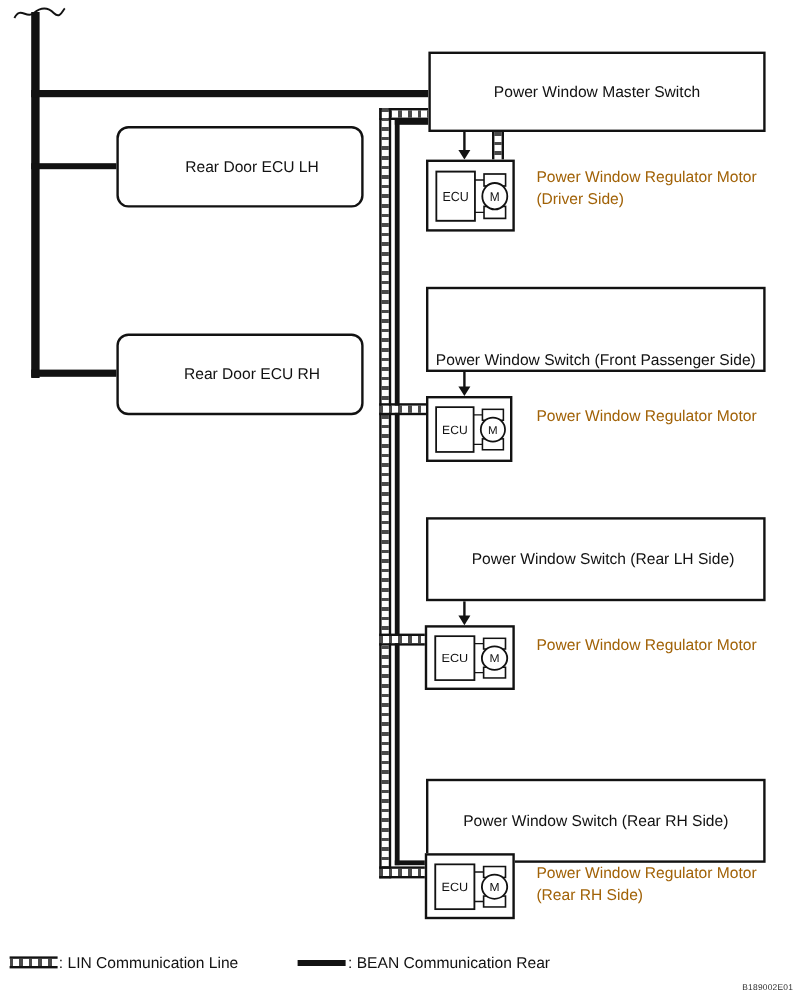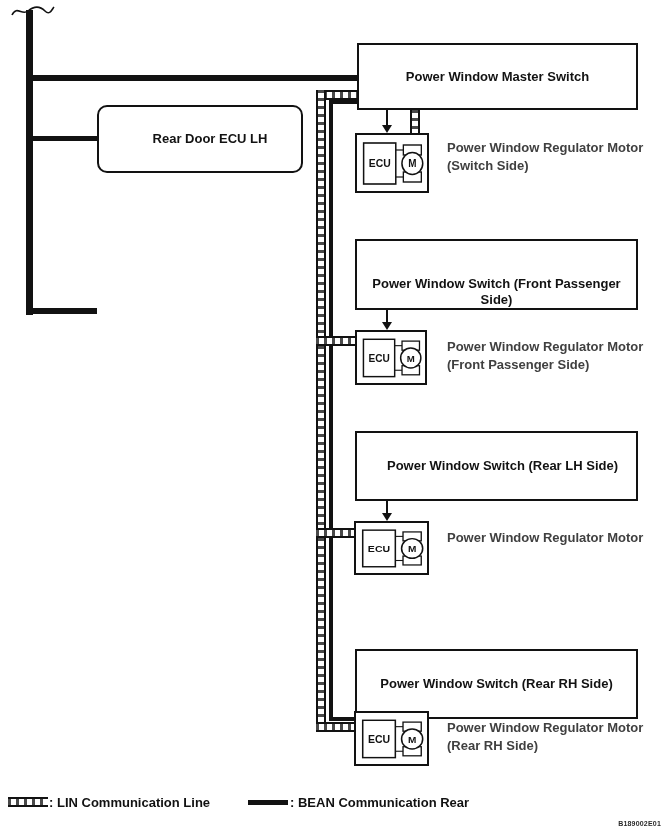--- a/index.html
+++ b/index.html
@@ -1,20 +1,19 @@
 <!DOCTYPE html>
 <html><head>
 <meta charset="utf-8">
 <style>
   html,body{margin:0;padding:0;background:#fff;}
   #stage{
     position:relative;width:671px;height:836px;background:#fff;
     font-family:"Liberation Sans","DejaVu Sans",sans-serif;color:#121212;
     overflow:hidden;
-    font-weight:bold;
   }
   .abs{position:absolute;box-sizing:border-box;}
   .solid{background:#121212;}
   .box{
     border:2px solid #121212;background:#fff;
     display:flex;align-items:center;justify-content:center;
     font-size:13px;line-height:16px;text-align:center;color:#121212;
   }
   .rounded{border-radius:10px;padding-left:20px;}
   
@@ -28,21 +27,21 @@
   }
   .arrow{width:10px;}
   .arrow .shaft{position:absolute;left:4.2px;top:0;bottom:6px;width:1.6px;background:#121212;}
   .arrow .head{
     position:absolute;left:0;bottom:0;width:0;height:0;
     border-left:5px solid transparent;border-right:5px solid transparent;
     border-top:8px solid #121212;
   }
   .unit{border:2px solid #121212;background:#fff;}
   .unit svg{display:block;width:100%;height:100%;}
-  .motor-label{font-size:13px;line-height:18px;color:#404040;white-space:nowrap;}
+  .motor-label{font-size:13px;line-height:18px;color:#a16207;white-space:nowrap;}
   .legend-text{font-size:13px;color:#121212;white-space:nowrap;}
   .figure-code{font-size:7px;color:#2a2a2a;letter-spacing:.2px;}
   svg .stroke{stroke:#121212;fill:#fff;}
   svg text{font-family:"Liberation Sans","DejaVu Sans",sans-serif;fill:#121212;}
 </style>
 </head>
 <body>
 
 <div id="stage">
 
@@ -83,20 +82,23 @@
   <div class="abs arrow" style="left:382px;top:691px;height:20px;">
     <div class="shaft"></div>
     <div class="head"></div>
   </div>
 
   <div class="abs box" style="left:357px;top:43px;width:281px;height:67px;">
     <span>Power Window Master Switch</span>
   </div>
   <div class="abs box rounded" style="left:97px;top:105px;width:206px;height:68px;">
     <span>Rear Door ECU LH</span>
+  </div>
+  <div class="abs box rounded" style="left:97px;top:278px;width:206px;height:68px;">
+    <span>Rear Door ECU RH</span>
   </div>
 
   <div class="abs box" style="left:355px;top:239px;width:283px;height:71px;align-items:flex-end;">
     <span>Power Window Switch (Front Passenger Side)</span>
   </div>
   <div class="abs box" style="left:355px;top:431px;width:283px;height:70px;padding-left:12px;">
     <span>Power Window Switch (Rear LH Side)</span>
   </div>
   <div class="abs box" style="left:355px;top:621px;width:283px;height:70px;margin-top:28px;">
     <span>Power Window Switch (Rear RH Side)</span>
@@ -149,25 +151,24 @@
       <rect class="stroke" x="49" y="37" width="19" height="10" stroke-width="1.4"></rect>
       <rect class="stroke" x="7" y="8" width="34" height="41" stroke-width="1.6"></rect>
       <circle class="stroke" cx="58.5" cy="28.5" r="11" stroke-width="1.6"></circle>
       <text x="24" y="32.5" font-size="11" text-anchor="middle">ECU</text>
       <text x="58.5" y="32.5" font-size="10.5" text-anchor="middle">M</text>
     </svg>
   </div>
 
   <div class="abs motor-label" style="left:447px;top:139px;">
     <div>Power Window Regulator Motor</div>
-    <div>(Switch Side)</div>
+    <div>(Driver Side)</div>
   </div>
   <div class="abs motor-label" style="left:447px;top:338px;">
     <div>Power Window Regulator Motor</div>
-    <div>(Front Passenger Side)</div>
   </div>
   <div class="abs motor-label" style="left:447px;top:529px;">
     <div>Power Window Regulator Motor</div>
   </div>
   <div class="abs motor-label" style="left:447px;top:719px;">
     <div>Power Window Regulator Motor</div>
     <div>(Rear RH Side)</div>
   </div>
 
   <div class="abs lin-h" style="left:8px;top:797px;width:40px;height:10px;"></div>

